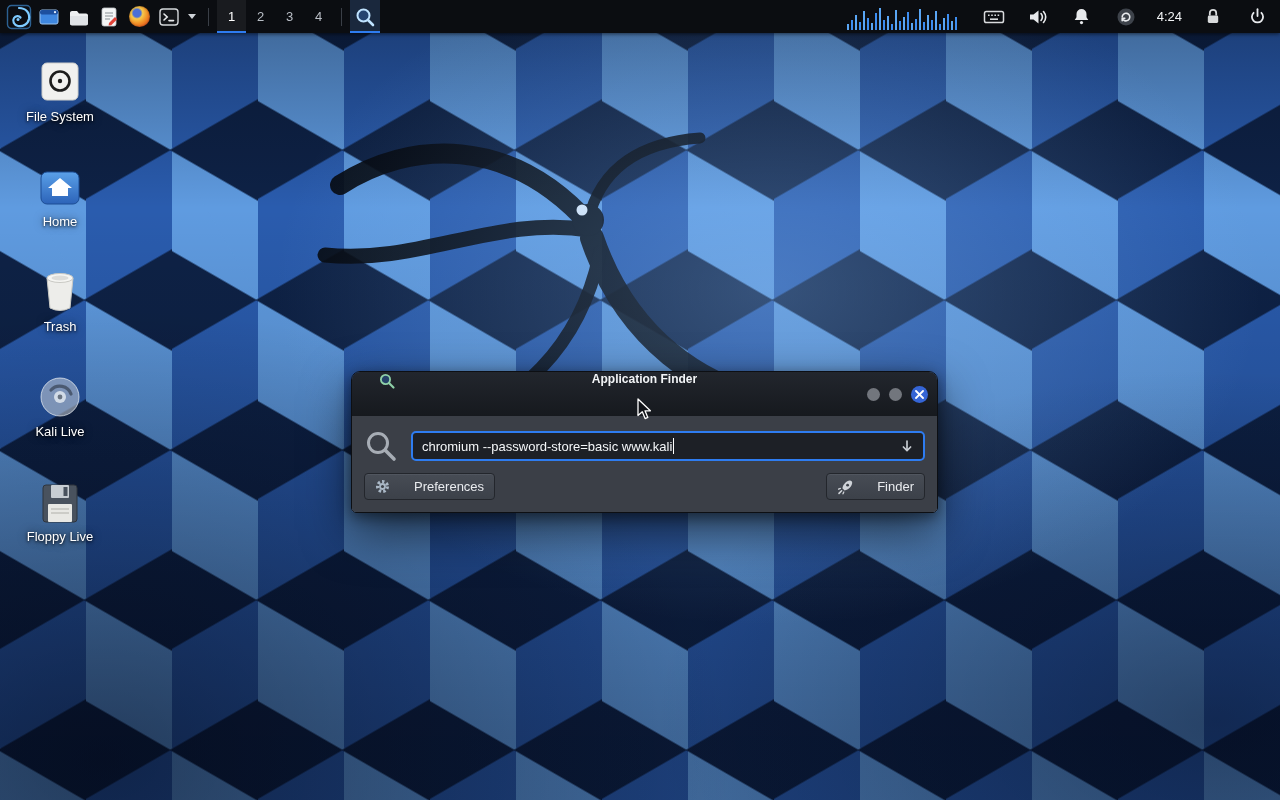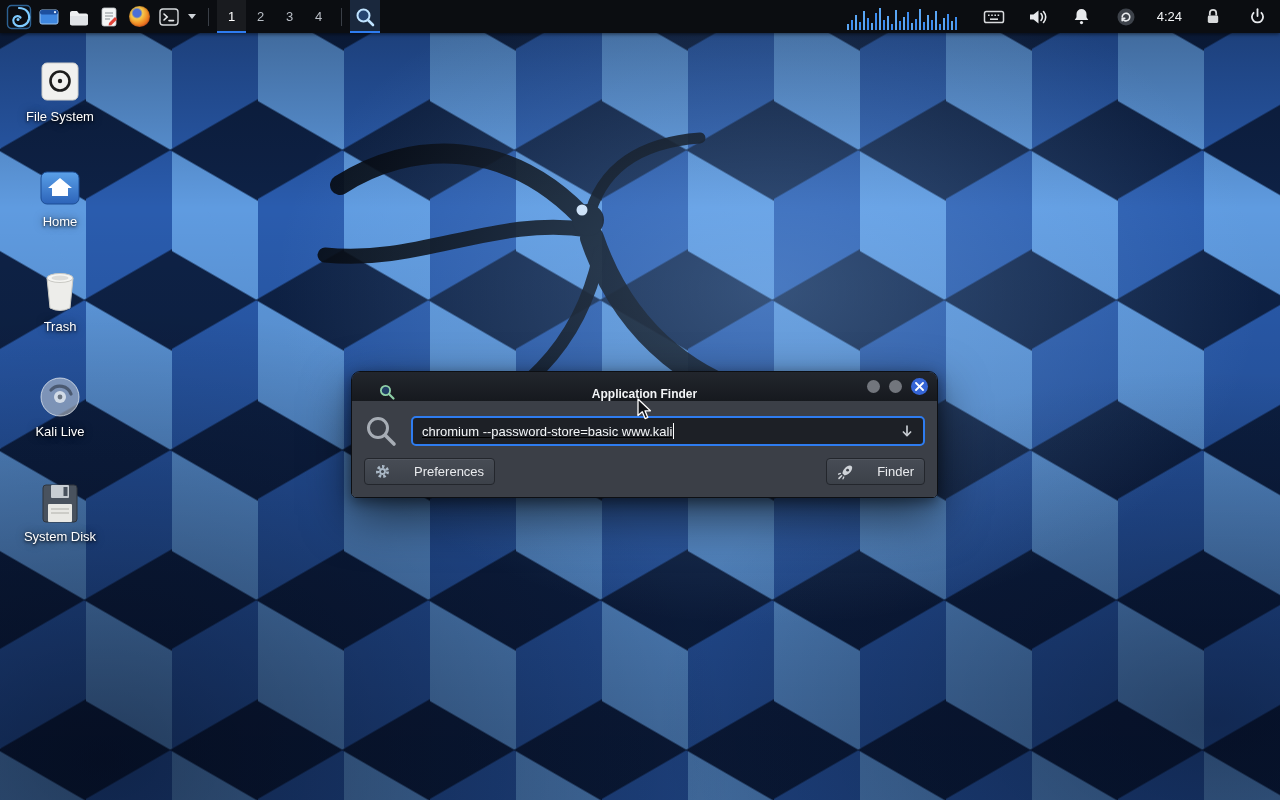--- a/index.html
+++ b/index.html
@@ -53,27 +53,27 @@
   
   .desktop-icons { position:absolute; left:14px; top:56px; z-index:5; display:flex; flex-direction:column; }
   .dicon { width:92px; display:flex; flex-direction:column; align-items:center; margin-bottom:37px; cursor:default; }
   .dicon .art { height:48px; display:flex; align-items:flex-end; justify-content:center; margin-bottom:5px; }
   .dicon .lbl { font-size:13px; color:#ffffff; text-shadow:0 1px 3px rgba(0,0,0,.95), 0 0 8px rgba(0,0,0,.6); white-space:nowrap; }
 
   
   .finder-window { position:absolute; left:351px; top:371px; width:587px; z-index:20;
     border-radius:9px 9px 5px 5px; overflow:hidden; border:1px solid #0d0f13;
     box-shadow:0 18px 48px rgba(0,0,0,.6), 0 4px 14px rgba(0,0,0,.45); }
-  .fw-titlebar { height:29px; background:linear-gradient(#22262d,#16191e); position:relative;
-    display:flex; align-items:flex-end; padding:0 26px; }
+  .fw-titlebar { height:44px; background:linear-gradient(#22262d,#16191e); position:relative;
+    display:flex; align-items:flex-start; padding:0 26px; }
   .fw-title { position:absolute; left:0; right:0; text-align:center; font-weight:bold; font-size:12px; color:#f2f4f6; pointer-events:none; }
   .fw-controls { position:absolute; right:9px; top:0; bottom:0; display:flex; align-items:center; gap:9px; }
   .ctrl { width:13px; height:13px; border-radius:50%; background:#72767d; }
   .ctrl.close { width:17px; height:17px; background:#3565d6; display:flex; align-items:center; justify-content:center; }
-  .fw-body { background:#3b3f47; padding:13px 12px 10px; display:flex; align-items:center; gap:13px;text-decoration:underline; }
+  .fw-body { background:#3b3f47; padding:13px 12px 10px; display:flex; align-items:center; gap:13px; }
   .cmd-field { flex:1; height:30px; background:#1d2026; border:2px solid #2e7cf0; border-radius:5px;
     display:flex; align-items:center; padding:0 9px; }
   .cmd-text { font-size:13px; color:#f4f6f8; white-space:pre; }
   .caret { width:1px; height:16px; background:#ffffff; margin-left:1px; }
   .dd-arrow { margin-left:auto; display:flex; align-items:center; }
   .fw-actions { background:#3b3f47; padding:0 12px 12px; display:flex; justify-content:space-between; }
   .btn { height:27px; display:inline-flex; align-items:center; gap:24px; padding:0 10px;
     background:linear-gradient(#474c55,#3c4149); border:1px solid #23262c; border-radius:4px;
     color:#e9ebee; font-size:13px; box-shadow:inset 0 1px 0 rgba(255,255,255,.06); cursor:default; }
 
@@ -310,21 +310,21 @@
       <div class="art">
         <svg width="44" height="42" viewBox="0 0 44 42">
           <rect x="5" y="3" width="34" height="37" rx="3" fill="#49525e" stroke="#2e343d"></rect>
           <rect x="13" y="3" width="18" height="13" rx="1" fill="#c7cdd3"></rect>
           <rect x="25.5" y="5" width="4" height="9" fill="#49525e"></rect>
           <rect x="10" y="22" width="24" height="18" rx="1" fill="#e8e8e4"></rect>
           <line x1="13" y1="27" x2="31" y2="27" stroke="#b9b9b4" stroke-width="1.2"></line>
           <line x1="13" y1="31" x2="31" y2="31" stroke="#b9b9b4" stroke-width="1.2"></line>
         </svg>
       </div>
-      <div class="lbl">System Disk</div>
+      <div class="lbl">Floppy Live</div>
     </div>
   </div>
 
   <div class="finder-window">
     <div class="fw-titlebar">
       <svg width="18" height="18" viewBox="0 0 18 18">
         <circle cx="7.5" cy="7.5" r="4.6" fill="rgba(45,110,200,.4)" stroke="#8fd0a8" stroke-width="1.8"></circle>
         <line x1="11" y1="11" x2="15.5" y2="15.5" stroke="#8fd0a8" stroke-width="2.2" stroke-linecap="round"></line>
       </svg>
       <div class="fw-title">Application Finder</div>

